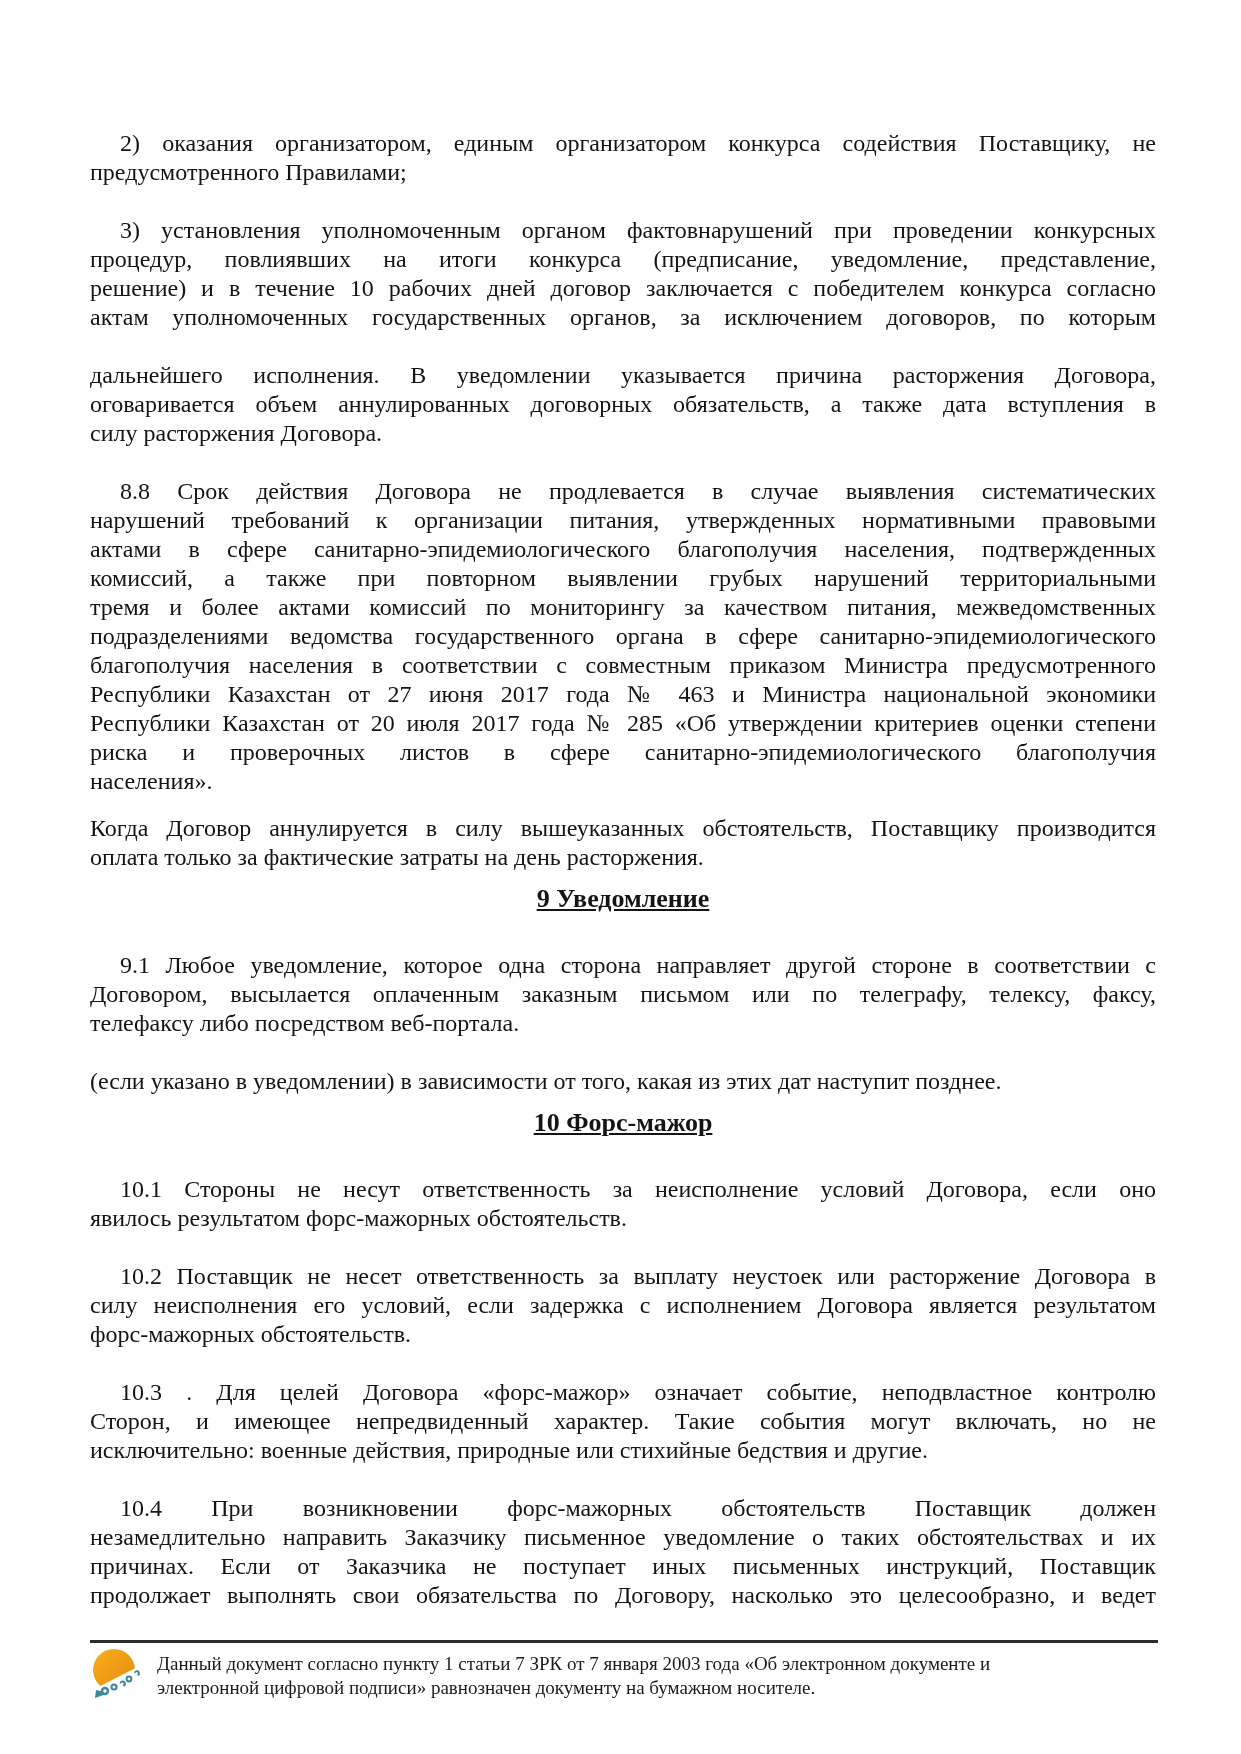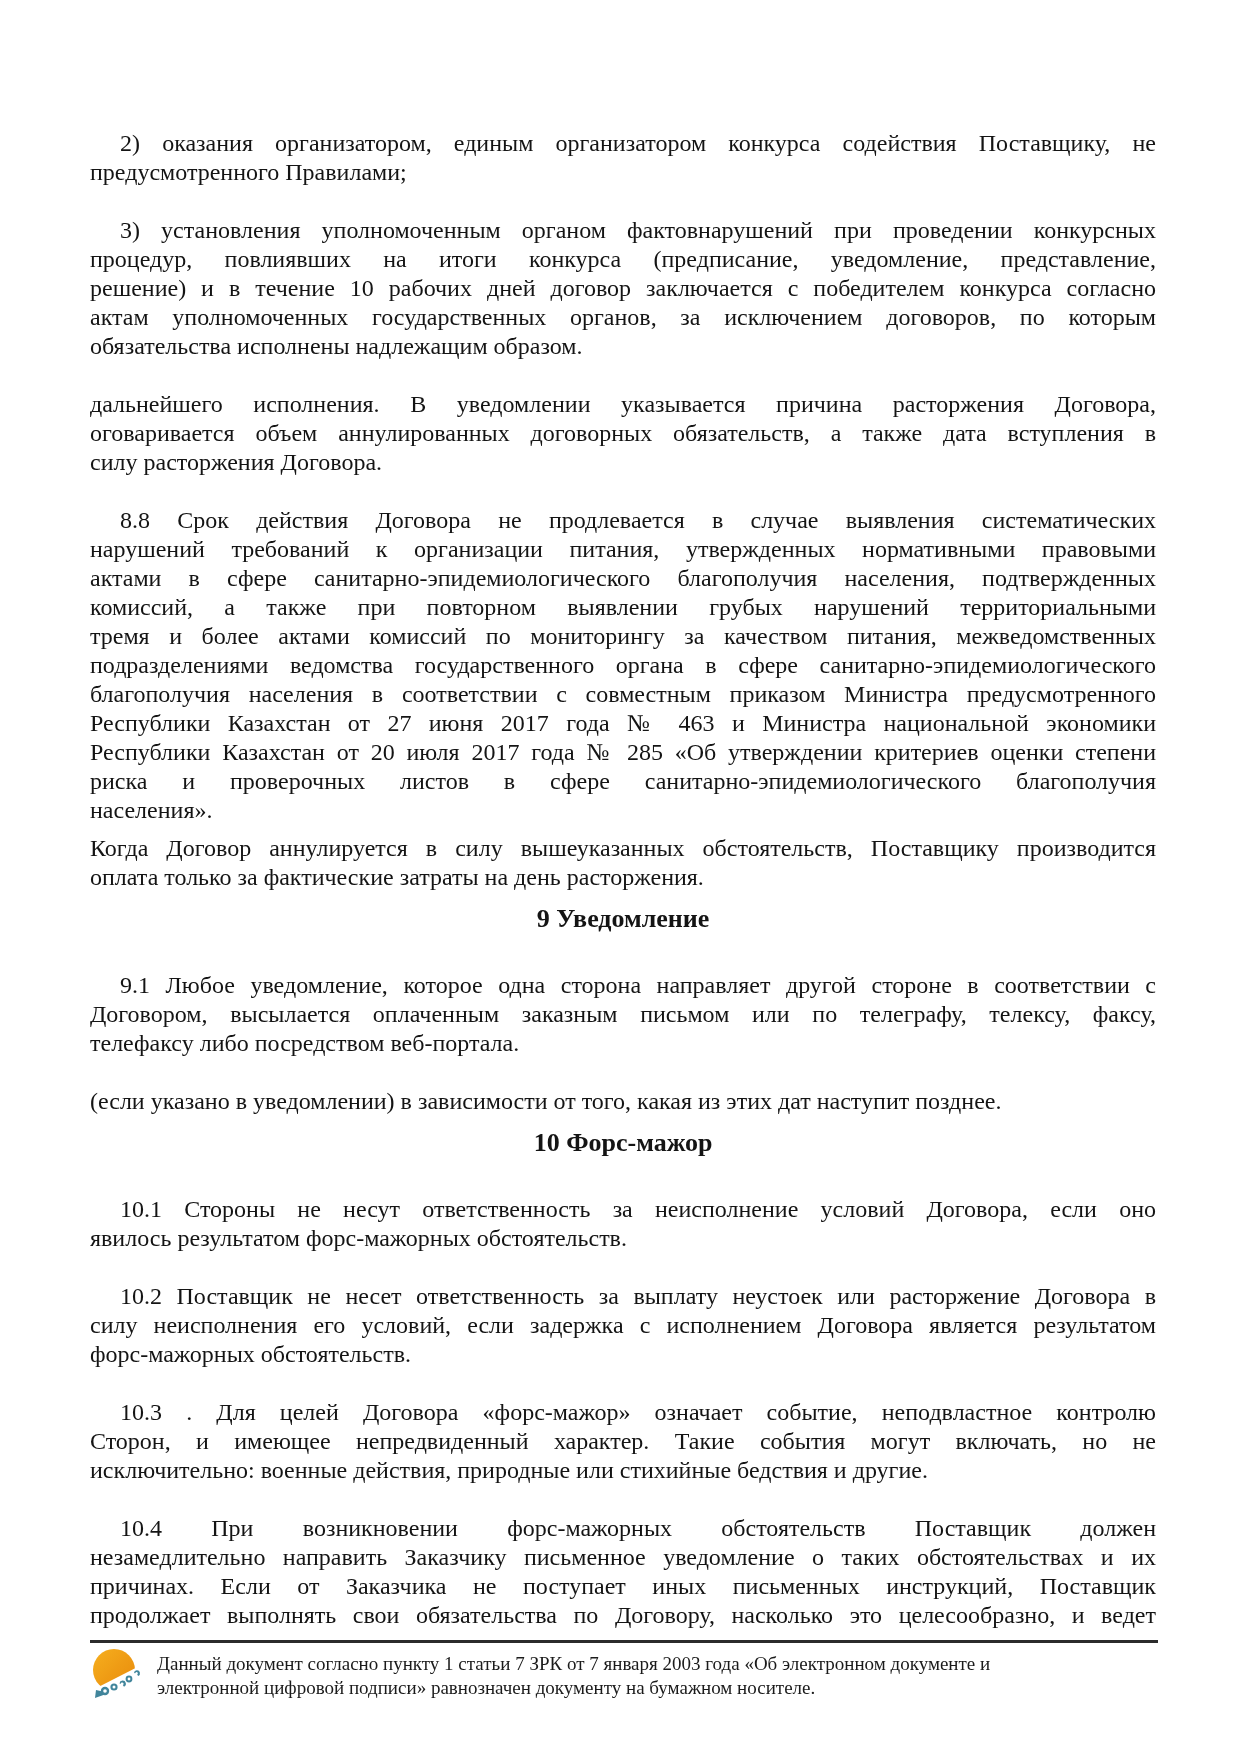--- a/index.html
+++ b/index.html
@@ -12,37 +12,38 @@
     position: relative;
     font-family: "Liberation Serif", "DejaVu Serif", serif;
     color: #141414;
   }
   .doc-body {
     position: absolute;
     left: 90px; top: 100px;
     width: 1066px;
   }
   .para { margin: 29px 0 0 0; }
-  .para.flush { margin-top: 9px; }
+  .para.flush { margin-top: 18px; }
   .line {
     font-size: 24px;
     line-height: 29px;
     text-align: justify;
     text-align-last: justify;
     white-space: normal;
     hyphens: none;
   }
   .line.first { text-indent: 30px; }
   .line.last-left { text-align-last: left; }
   .heading {
     font-size: 26px;
     line-height: 29px;
     font-weight: bold;
     text-align: center;
     margin: 12px 0 38px 0;
+    text-decoration: underline;
   }
   .footer-sep {
     position: absolute;
     left: 90px; top: 1640px;
     width: 1068px; height: 0;
     border-top: 3px solid #2b2b2b;
   }
   .footer-icon {
     position: absolute;
     left: 91px; top: 1649px;
@@ -64,21 +65,20 @@
 <div class="doc-body" id="doc-body">
     <div class="para">
       <div class="line first">2) оказания организатором, единым организатором конкурса содействия Поставщику, не</div>
       <div class="line last-left">предусмотренного Правилами;</div>
     </div>
     <div class="para">
       <div class="line first">3) установления уполномоченным органом фактовнарушений при проведении конкурсных</div>
       <div class="line">процедур, повлиявших на итоги конкурса (предписание, уведомление, представление,</div>
       <div class="line">решение) и в течение 10 рабочих дней договор заключается с победителем конкурса согласно</div>
       <div class="line">актам уполномоченных государственных органов, за исключением договоров, по которым</div>
-      <div class="line last-left">обязательства исполнены надлежащим образом.</div>
     </div>
     <div class="para">
       <div class="line">дальнейшего исполнения. В уведомлении указывается причина расторжения Договора,</div>
       <div class="line">оговаривается объем аннулированных договорных обязательств, а также дата вступления в</div>
       <div class="line last-left">силу расторжения Договора.</div>
     </div>
     <div class="para">
       <div class="line first">8.8 Срок действия Договора не продлевается в случае выявления систематических</div>
       <div class="line">нарушений требований к организации питания, утвержденных нормативными правовыми</div>
       <div class="line">актами в сфере санитарно-эпидемиологического благополучия населения, подтвержденных</div>

